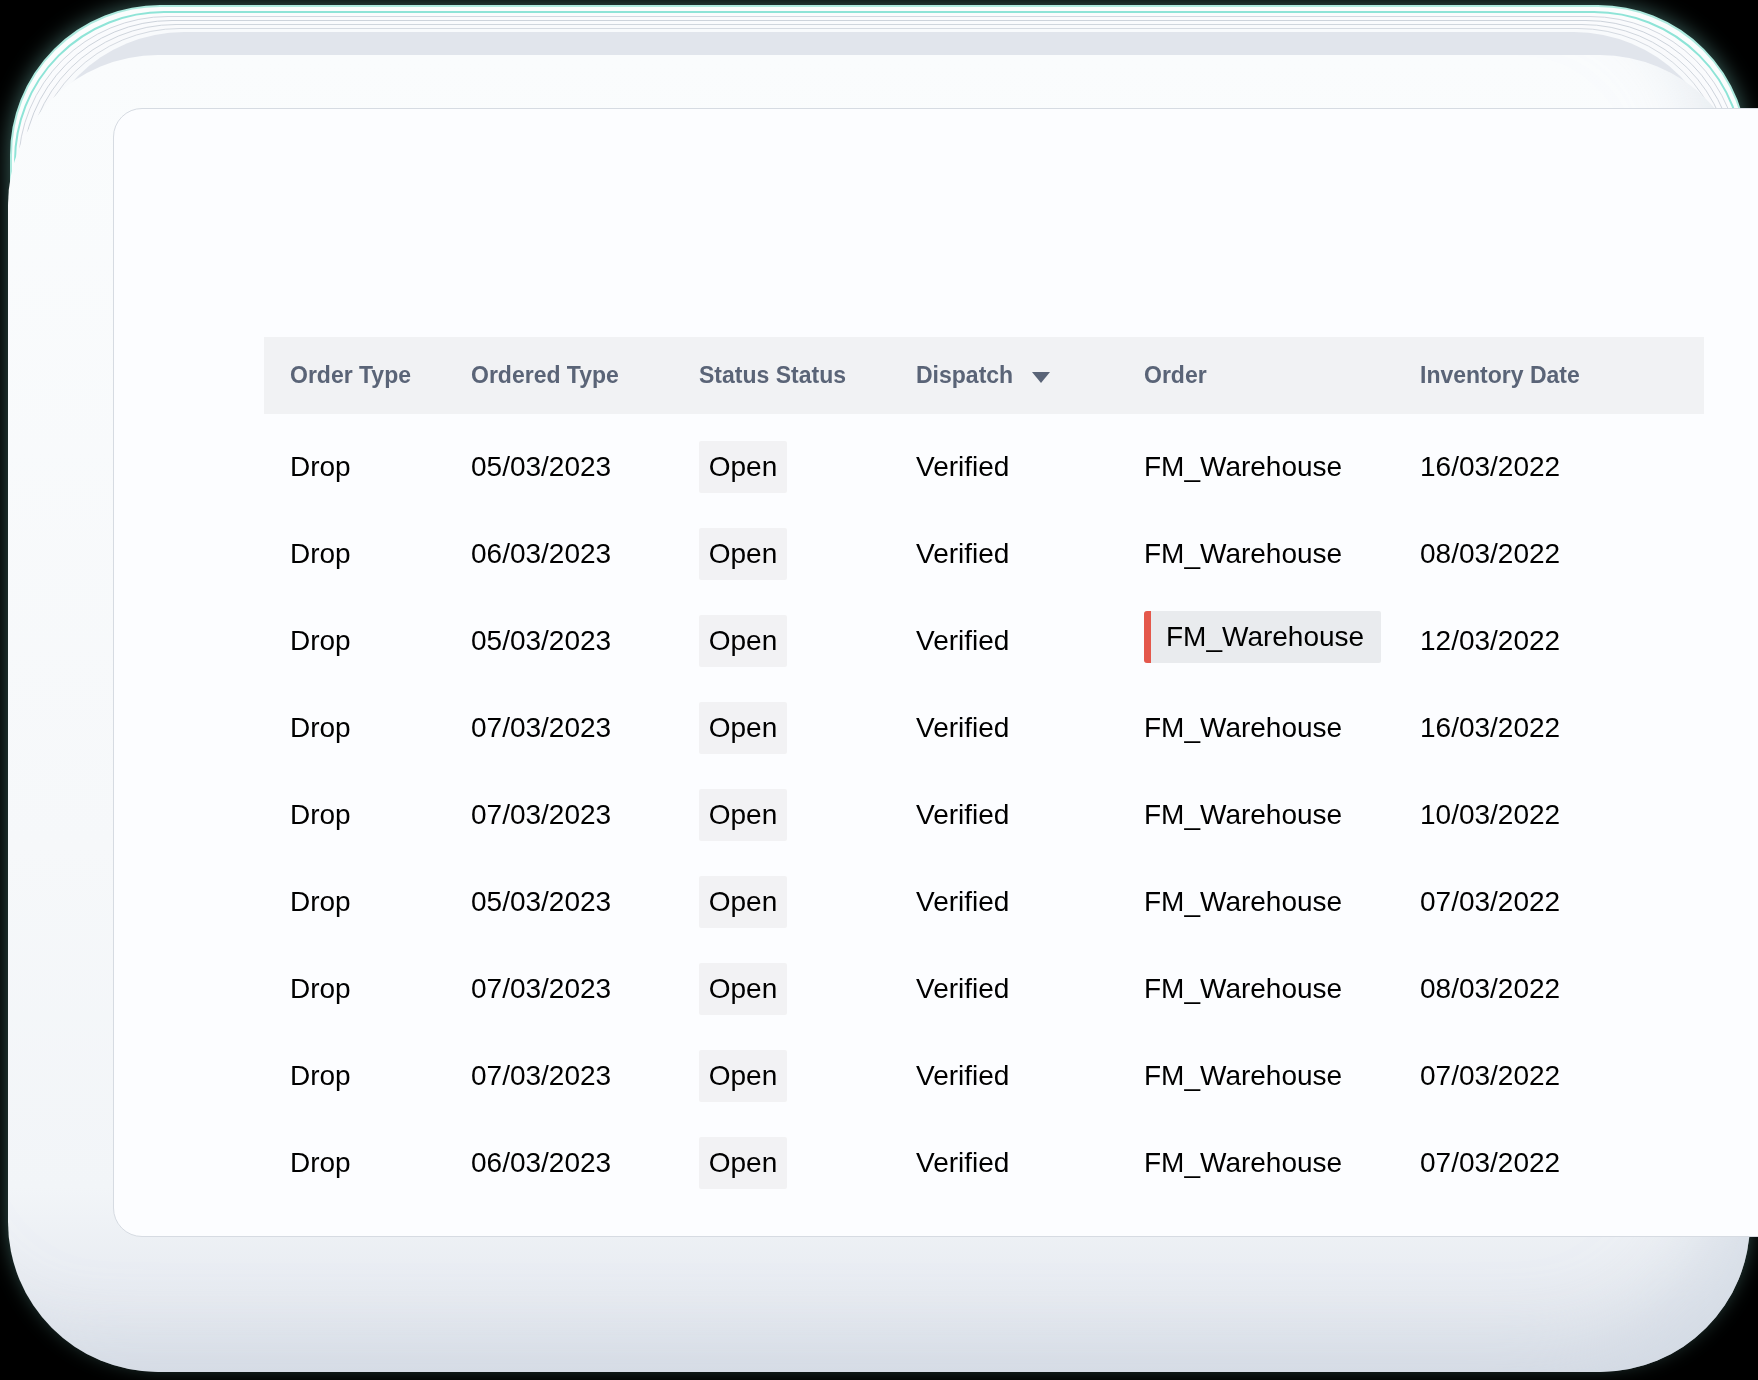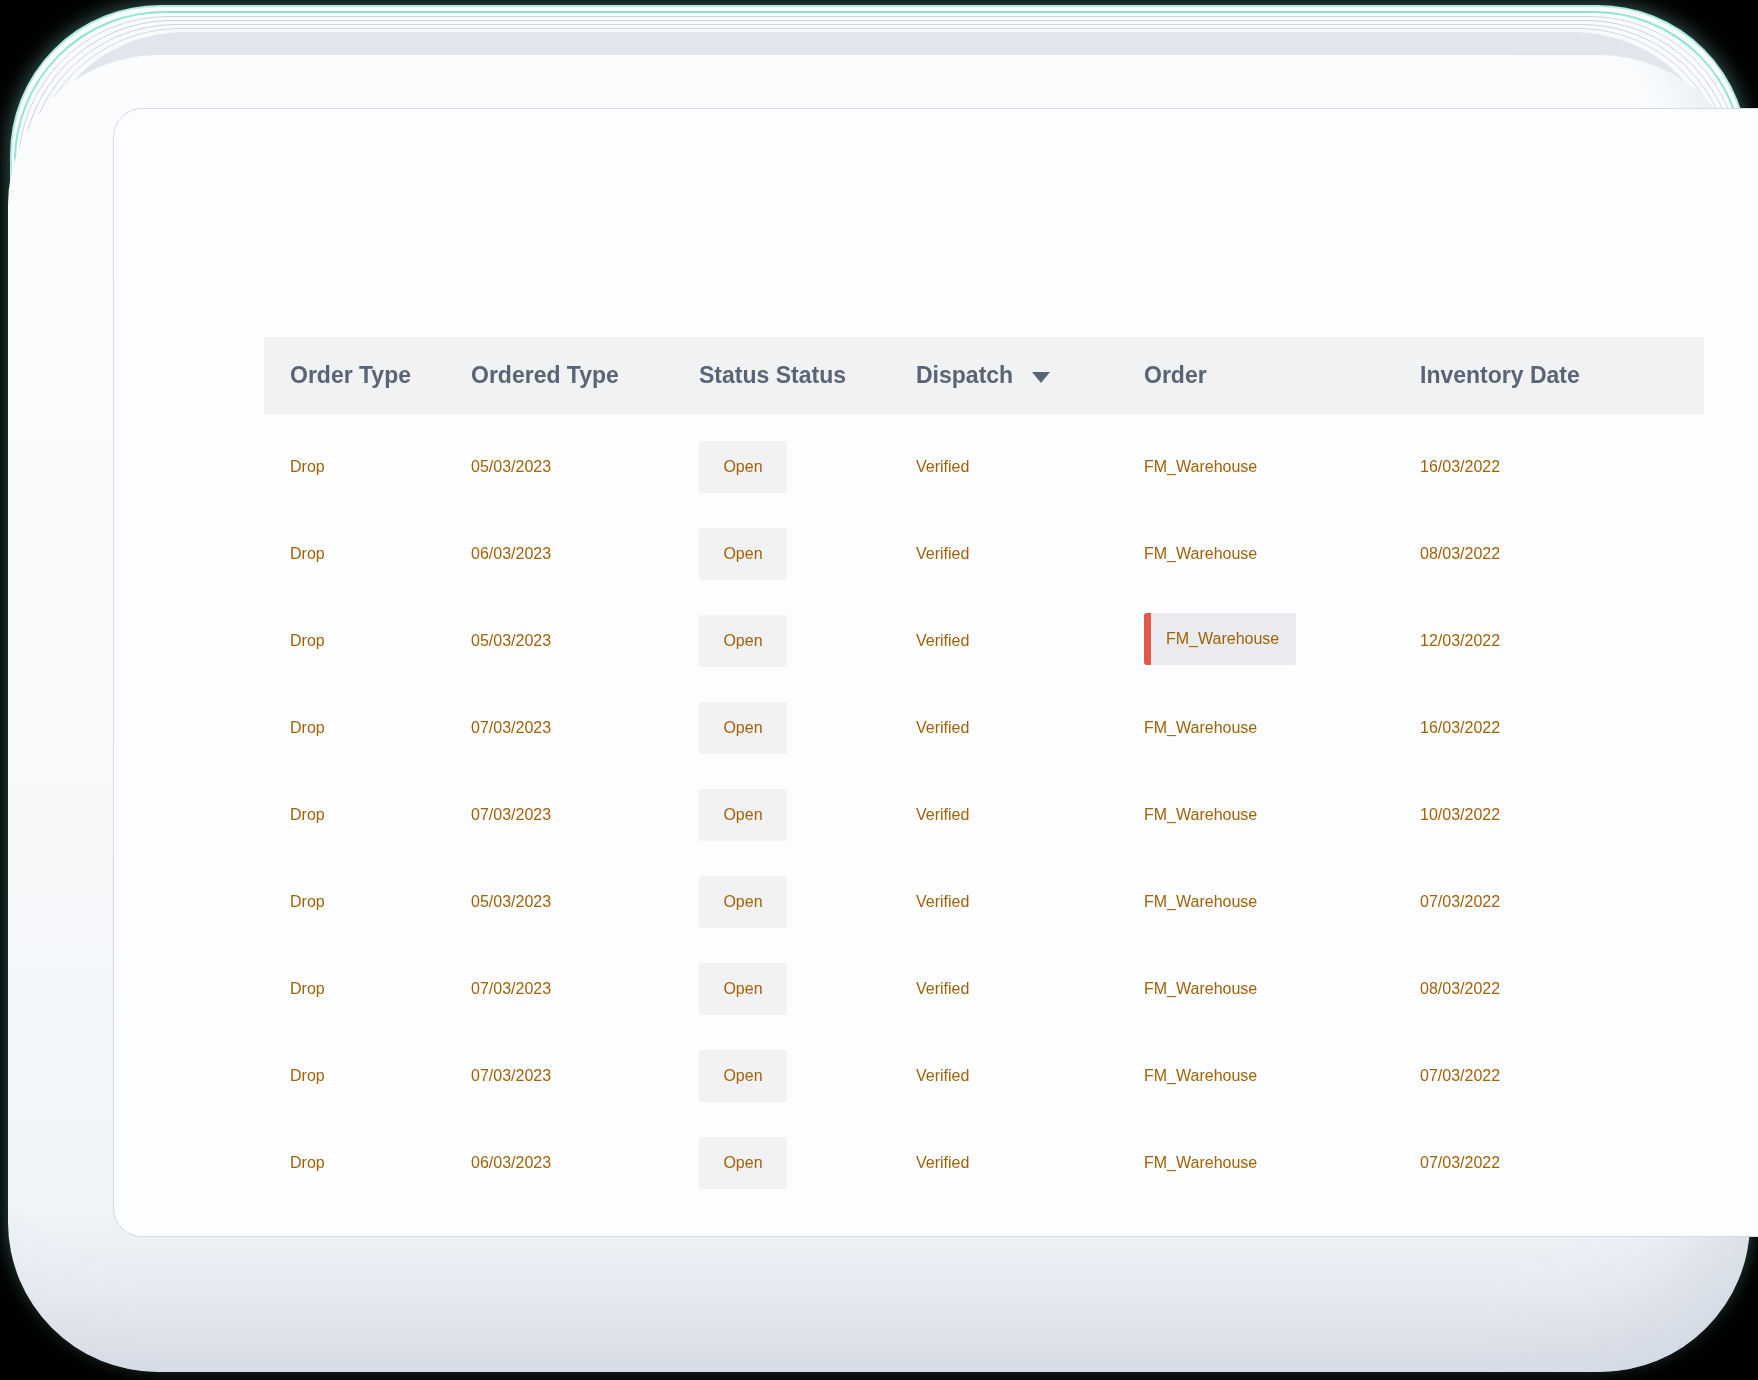--- a/index.html
+++ b/index.html
@@ -45,21 +45,21 @@
   .th{display:flex;align-items:center;}
   .caret{
     width:0;height:0;display:inline-block;margin-left:19px;margin-top:3px;
     border-left:9px solid transparent;border-right:9px solid transparent;
     border-top:11px solid #5a6477;
   }
   .tbody{padding-top:9px;}
   .row{
     height:87px;display:grid;grid-template-columns:181px 228px 217px 228px 276px 1fr;
     align-items:center;padding-left:26px;box-sizing:border-box;
-    font-size:16px;color:#a16207;
+    font-size:28px;color:#000000;
   }
   .badge-open{
     display:inline-flex;align-items:center;justify-content:center;
     width:88px;height:52px;background:#f2f2f4;border-radius:2px;
   }
   .team-badge{
     display:inline-flex;align-items:stretch;height:52px;background:#e9ebee;border-radius:3px 2px 2px 3px;
   }
   .accent-bar{width:7px;background:#e4584c;border-radius:3px 0 0 3px;}
   .team-text{display:flex;align-items:center;padding:0 17px 0 15px;}

